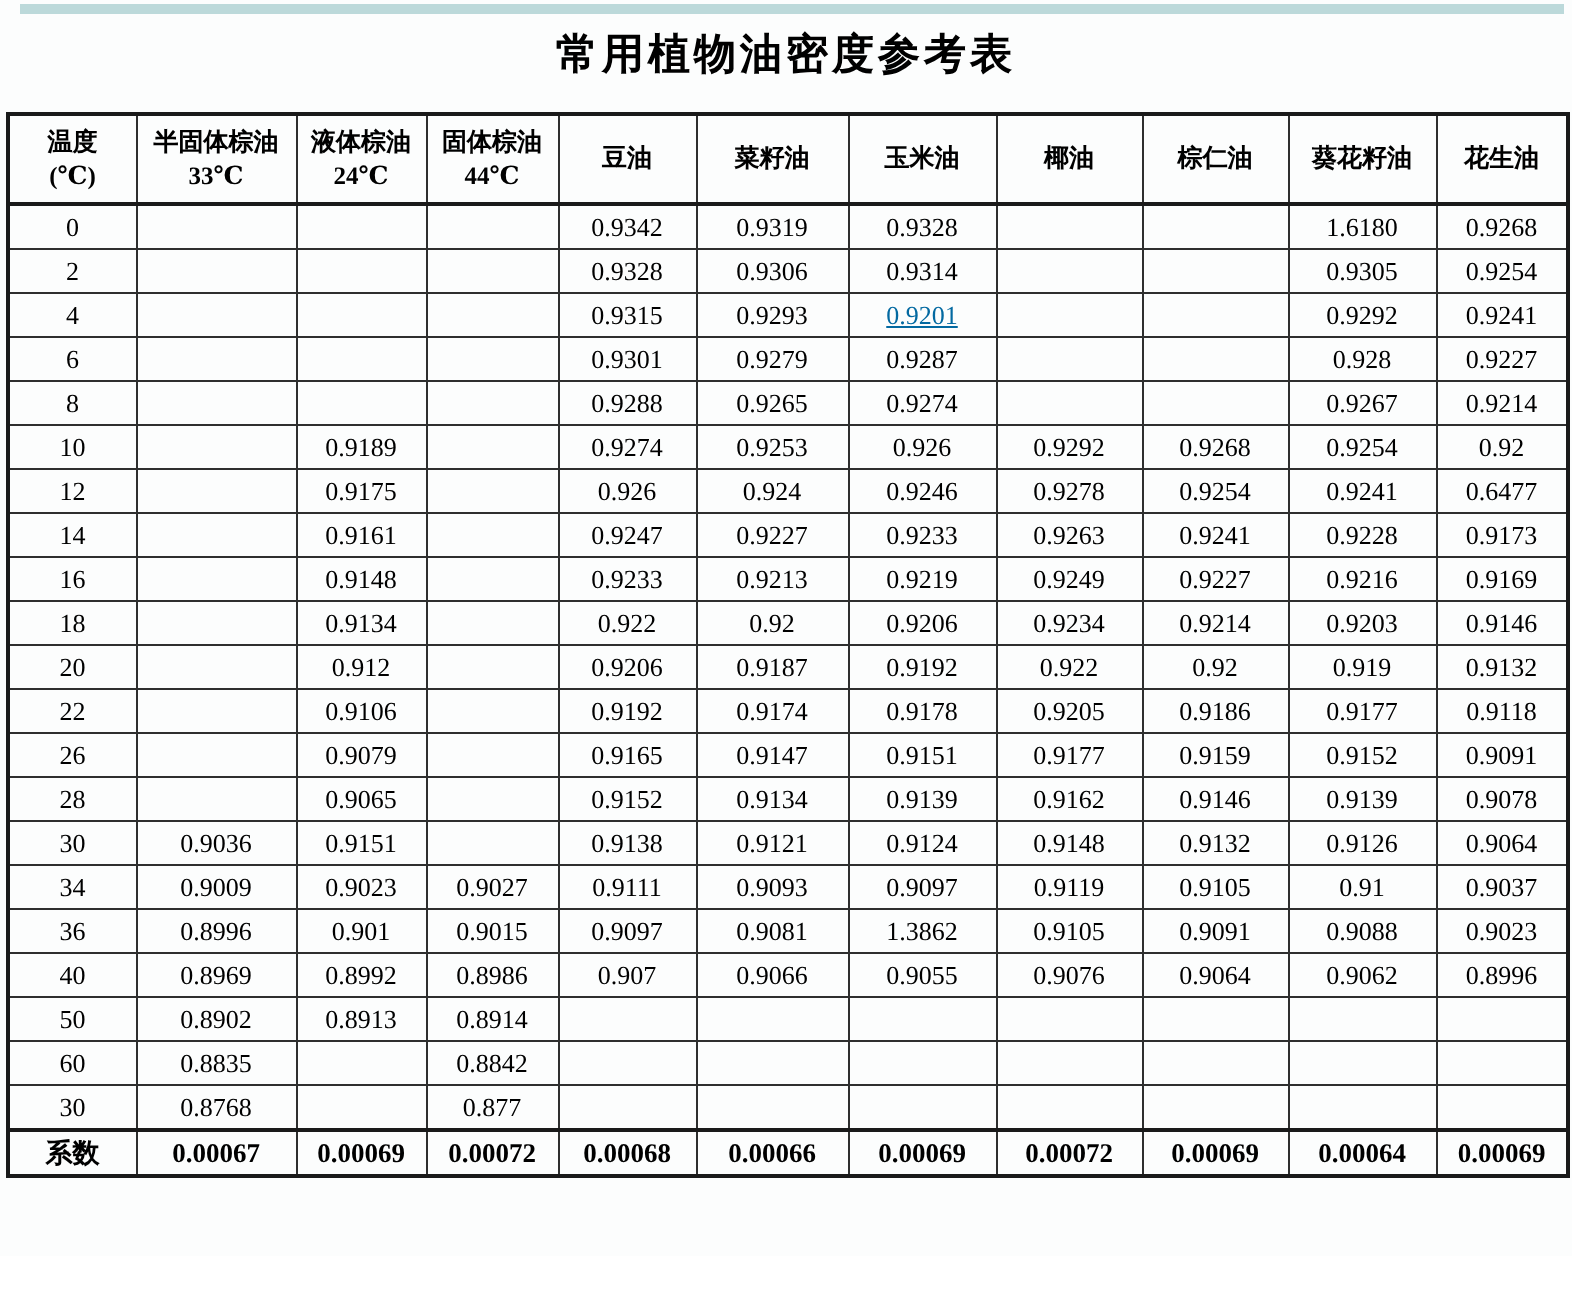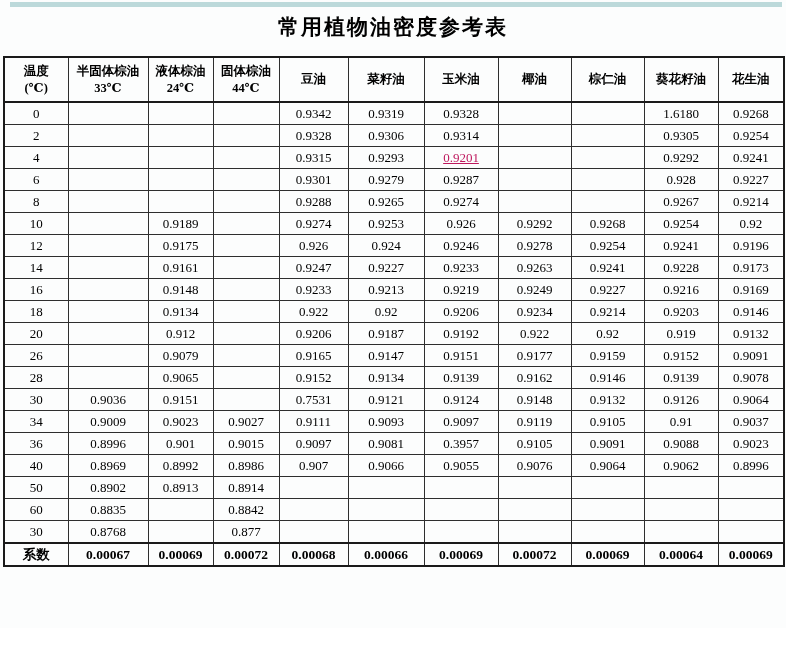--- a/index.html
+++ b/index.html
@@ -152,21 +152,21 @@
           <td>0.9305</td>
           <td>0.9254</td>
         </tr>
         <tr>
           <td>4</td>
           <td></td>
           <td></td>
           <td></td>
           <td>0.9315</td>
           <td>0.9293</td>
-          <td style="color: #be185d; text-decoration: underline;">0.9201</td>
+          <td style="color: #0369a1; text-decoration: underline;">0.9201</td>
           <td></td>
           <td></td>
           <td>0.9292</td>
           <td>0.9241</td>
         </tr>
         <tr>
           <td>6</td>
           <td></td>
           <td></td>
           <td></td>
@@ -208,21 +208,21 @@
           <td>12</td>
           <td></td>
           <td>0.9175</td>
           <td></td>
           <td>0.926</td>
           <td>0.924</td>
           <td>0.9246</td>
           <td>0.9278</td>
           <td>0.9254</td>
           <td>0.9241</td>
-          <td>0.9196</td>
+          <td>0.6477</td>
         </tr>
         <tr>
           <td>14</td>
           <td></td>
           <td>0.9161</td>
           <td></td>
           <td>0.9247</td>
           <td>0.9227</td>
           <td>0.9233</td>
           <td>0.9263</td>
@@ -263,20 +263,33 @@
           <td></td>
           <td>0.9206</td>
           <td>0.9187</td>
           <td>0.9192</td>
           <td>0.922</td>
           <td>0.92</td>
           <td>0.919</td>
           <td>0.9132</td>
         </tr>
         <tr>
+          <td>22</td>
+          <td></td>
+          <td>0.9106</td>
+          <td></td>
+          <td>0.9192</td>
+          <td>0.9174</td>
+          <td>0.9178</td>
+          <td>0.9205</td>
+          <td>0.9186</td>
+          <td>0.9177</td>
+          <td>0.9118</td>
+        </tr>
+        <tr>
           <td>26</td>
           <td></td>
           <td>0.9079</td>
           <td></td>
           <td>0.9165</td>
           <td>0.9147</td>
           <td>0.9151</td>
           <td>0.9177</td>
           <td>0.9159</td>
           <td>0.9152</td>
@@ -293,21 +306,21 @@
           <td>0.9162</td>
           <td>0.9146</td>
           <td>0.9139</td>
           <td>0.9078</td>
         </tr>
         <tr>
           <td>30</td>
           <td>0.9036</td>
           <td>0.9151</td>
           <td></td>
-          <td>0.7531</td>
+          <td>0.9138</td>
           <td>0.9121</td>
           <td>0.9124</td>
           <td>0.9148</td>
           <td>0.9132</td>
           <td>0.9126</td>
           <td>0.9064</td>
         </tr>
         <tr>
           <td>34</td>
           <td>0.9009</td>
@@ -321,21 +334,21 @@
           <td>0.91</td>
           <td>0.9037</td>
         </tr>
         <tr>
           <td>36</td>
           <td>0.8996</td>
           <td>0.901</td>
           <td>0.9015</td>
           <td>0.9097</td>
           <td>0.9081</td>
-          <td>0.3957</td>
+          <td>1.3862</td>
           <td>0.9105</td>
           <td>0.9091</td>
           <td>0.9088</td>
           <td>0.9023</td>
         </tr>
         <tr>
           <td>40</td>
           <td>0.8969</td>
           <td>0.8992</td>
           <td>0.8986</td>

